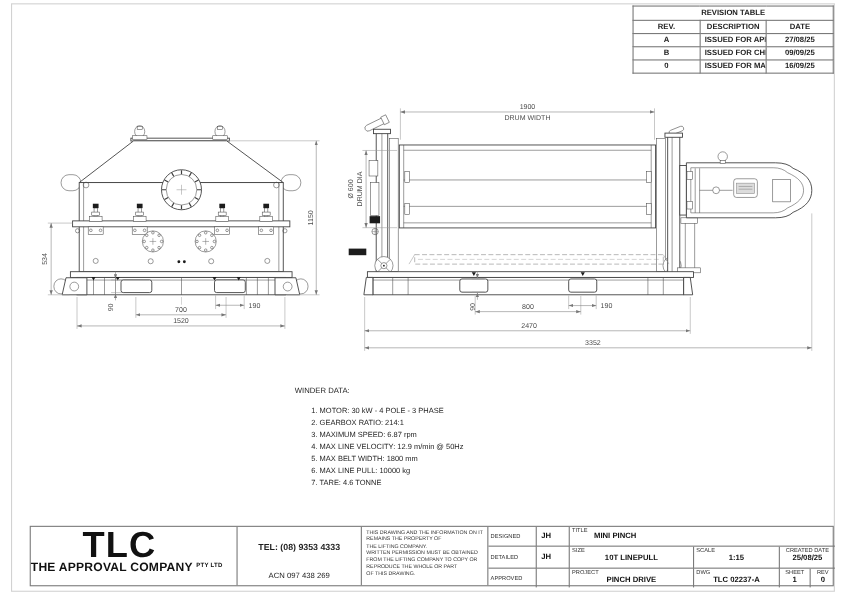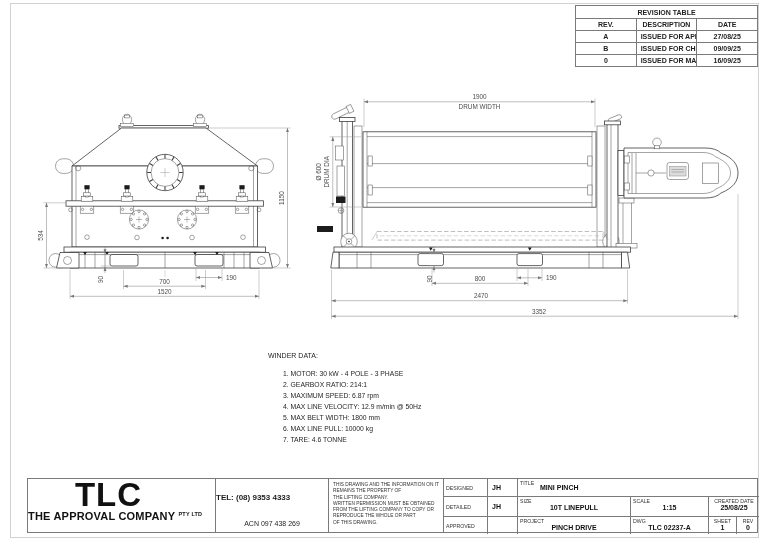--- a/index.html
+++ b/index.html
@@ -20,21 +20,21 @@
   #winder .items{margin-top:9px;margin-left:15px;}
   #winder .items div{font-size:6.8px;line-height:11px;color:#1f1f1f;white-space:nowrap;}
   
   #tblock{left:27px;top:478px;width:731px;height:55px;border:1px solid #7a7a7a;box-sizing:border-box;}
   .tcell{position:absolute;box-sizing:border-box;border-right:1px solid #7a7a7a;height:100%;top:0;}
   #cell-logo{left:0;width:188px;text-align:center;padding-right:26px;}
   #logo-abbr{font-size:33px;font-weight:bold;letter-spacing:1px;line-height:30px;margin-top:1px;color:#111;}
   #logo-name{font-size:11px;font-weight:bold;letter-spacing:.2px;color:#111;white-space:nowrap;}
   #logo-suffix{font-size:5.5px;font-weight:bold;vertical-align:4px;}
   #cell-contact{left:188px;width:113px;}
-  #contact-tel{position:absolute;left:0;right:0;top:14px;font-size:8px;font-weight:bold;}
+  #contact-tel{position:absolute;left:0;right:0;top:14px;text-align:center;font-size:8px;font-weight:bold;}
   #contact-acn{position:absolute;left:0;right:0;top:41px;text-align:center;font-size:7px;}
   #cell-copy{left:301px;width:115px;padding:3px 4px;font-size:4.8px;line-height:6.3px;
              color:#333;white-space:pre-line;}
   #fields{position:absolute;left:416px;top:0;width:315px;height:100%;}
   .fcell{position:absolute;box-sizing:border-box;border-right:1px solid #7a7a7a;border-bottom:1px solid #7a7a7a;overflow:hidden;}
   .fcell.last-row{border-bottom:none;}
   .flabel{position:absolute;top:1px;left:2px;font-size:5.2px;color:#333;white-space:nowrap;}
   .flabel.ctr{left:0;right:0;text-align:center;}
   .fval{position:absolute;left:0;right:0;top:7px;text-align:center;font-size:7px;font-weight:bold;color:#111;white-space:nowrap;}
   .fval.vmid{top:5px;}

